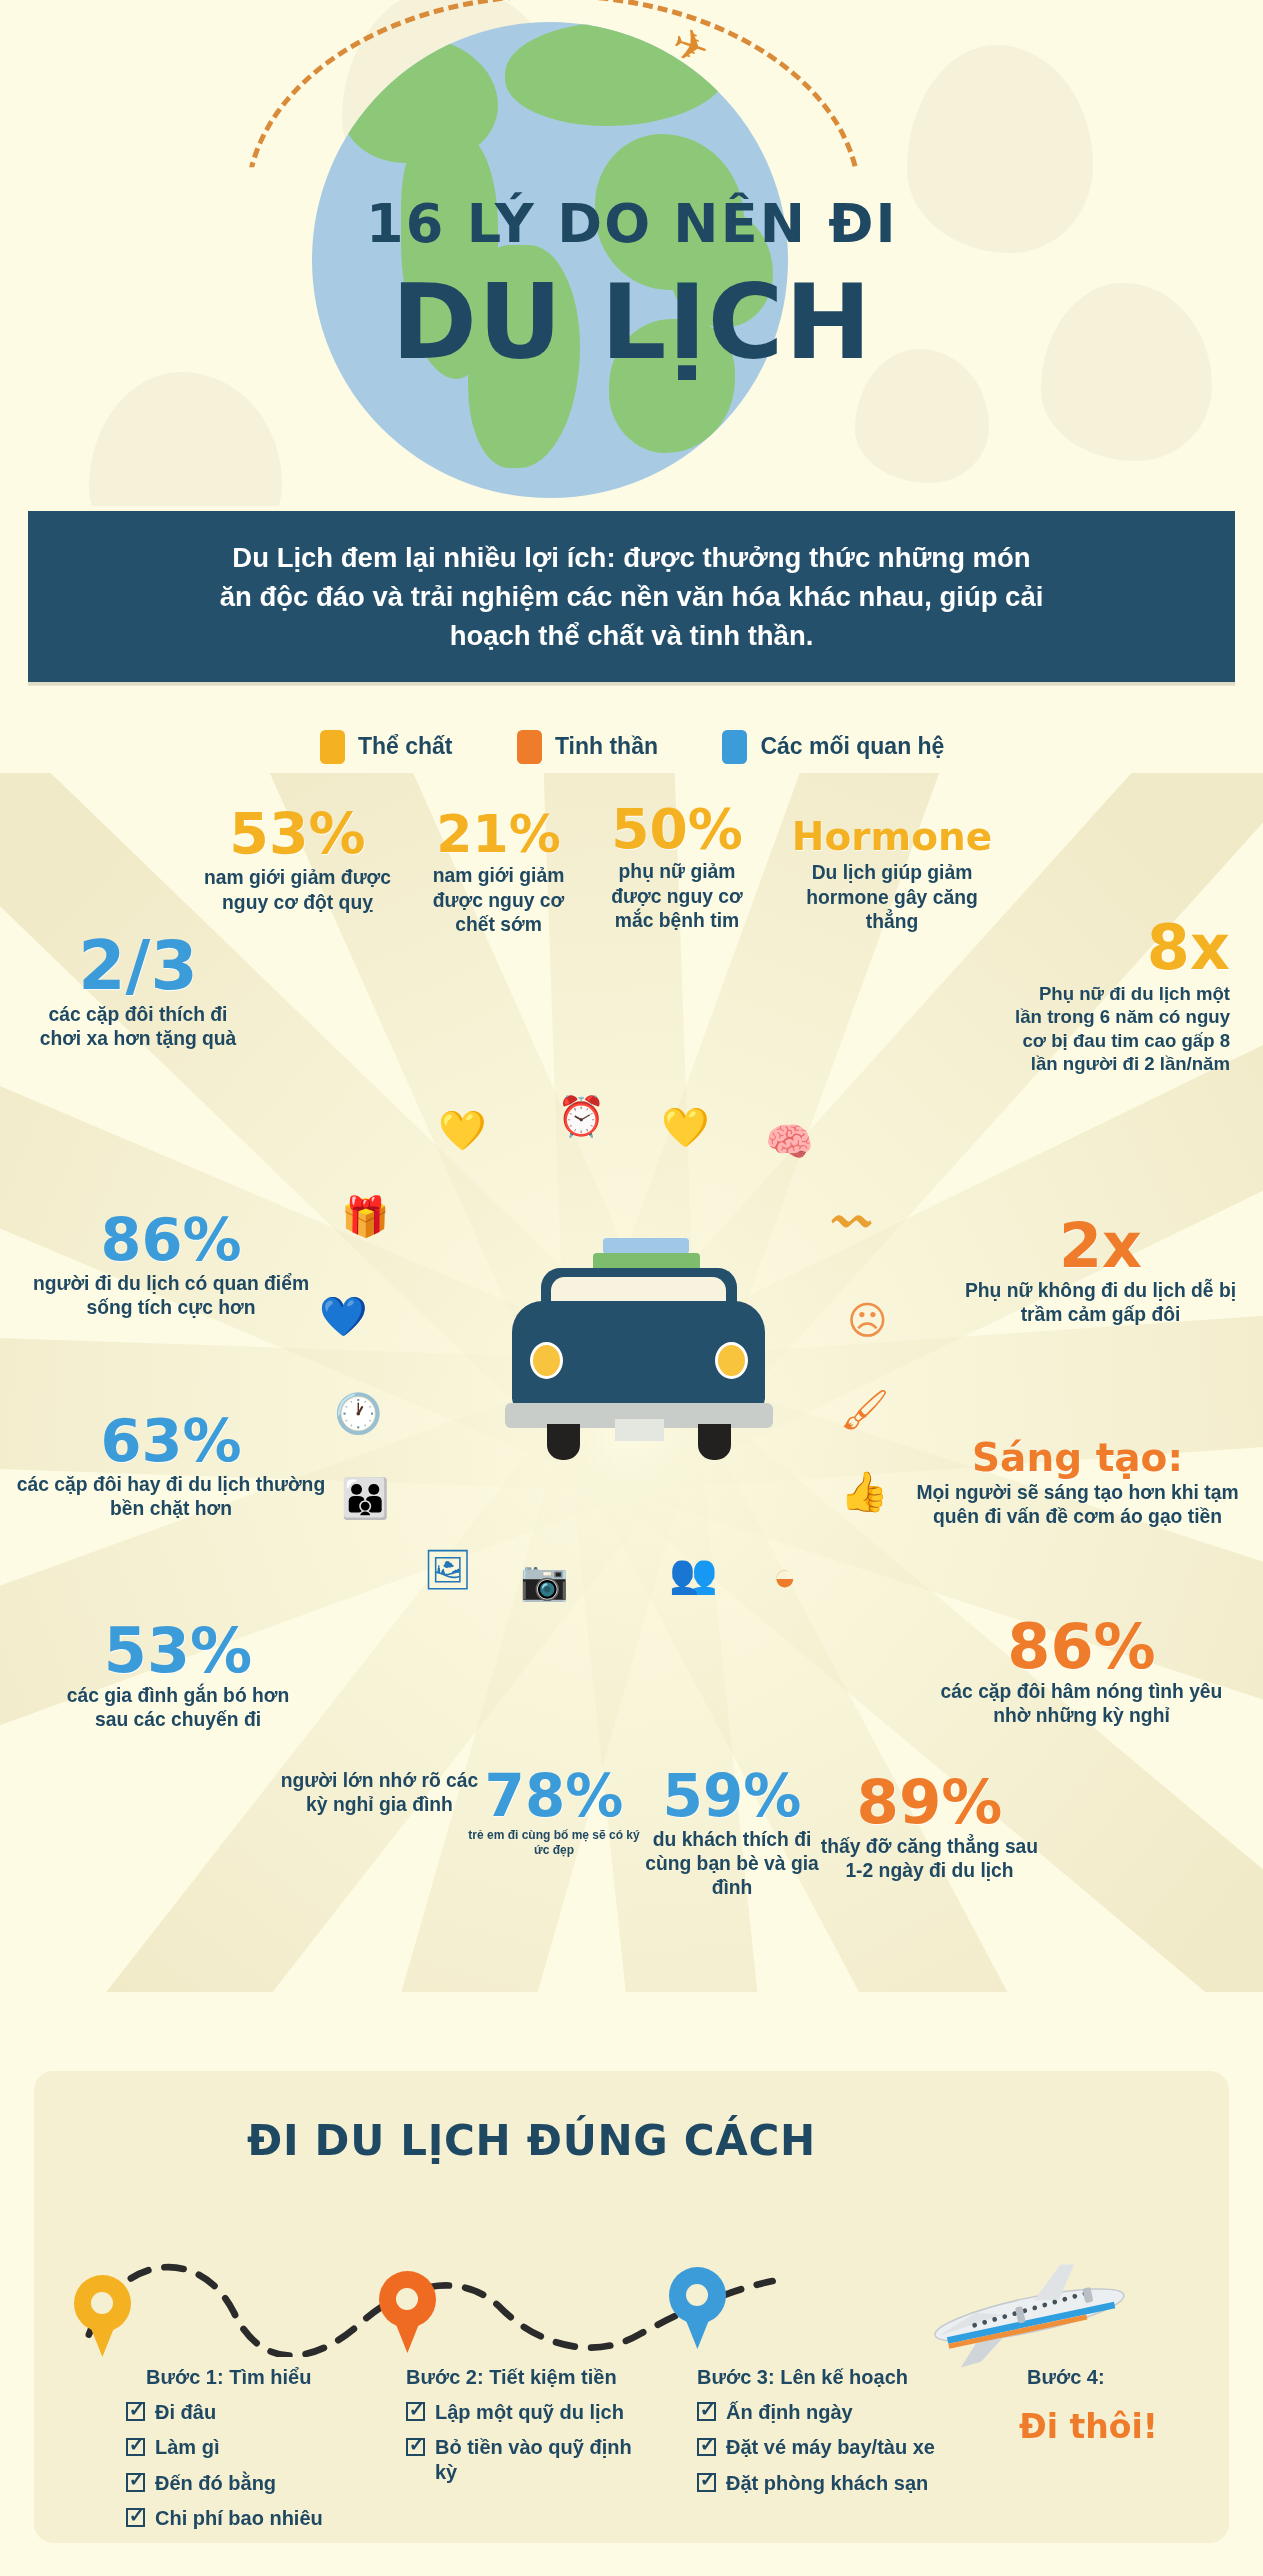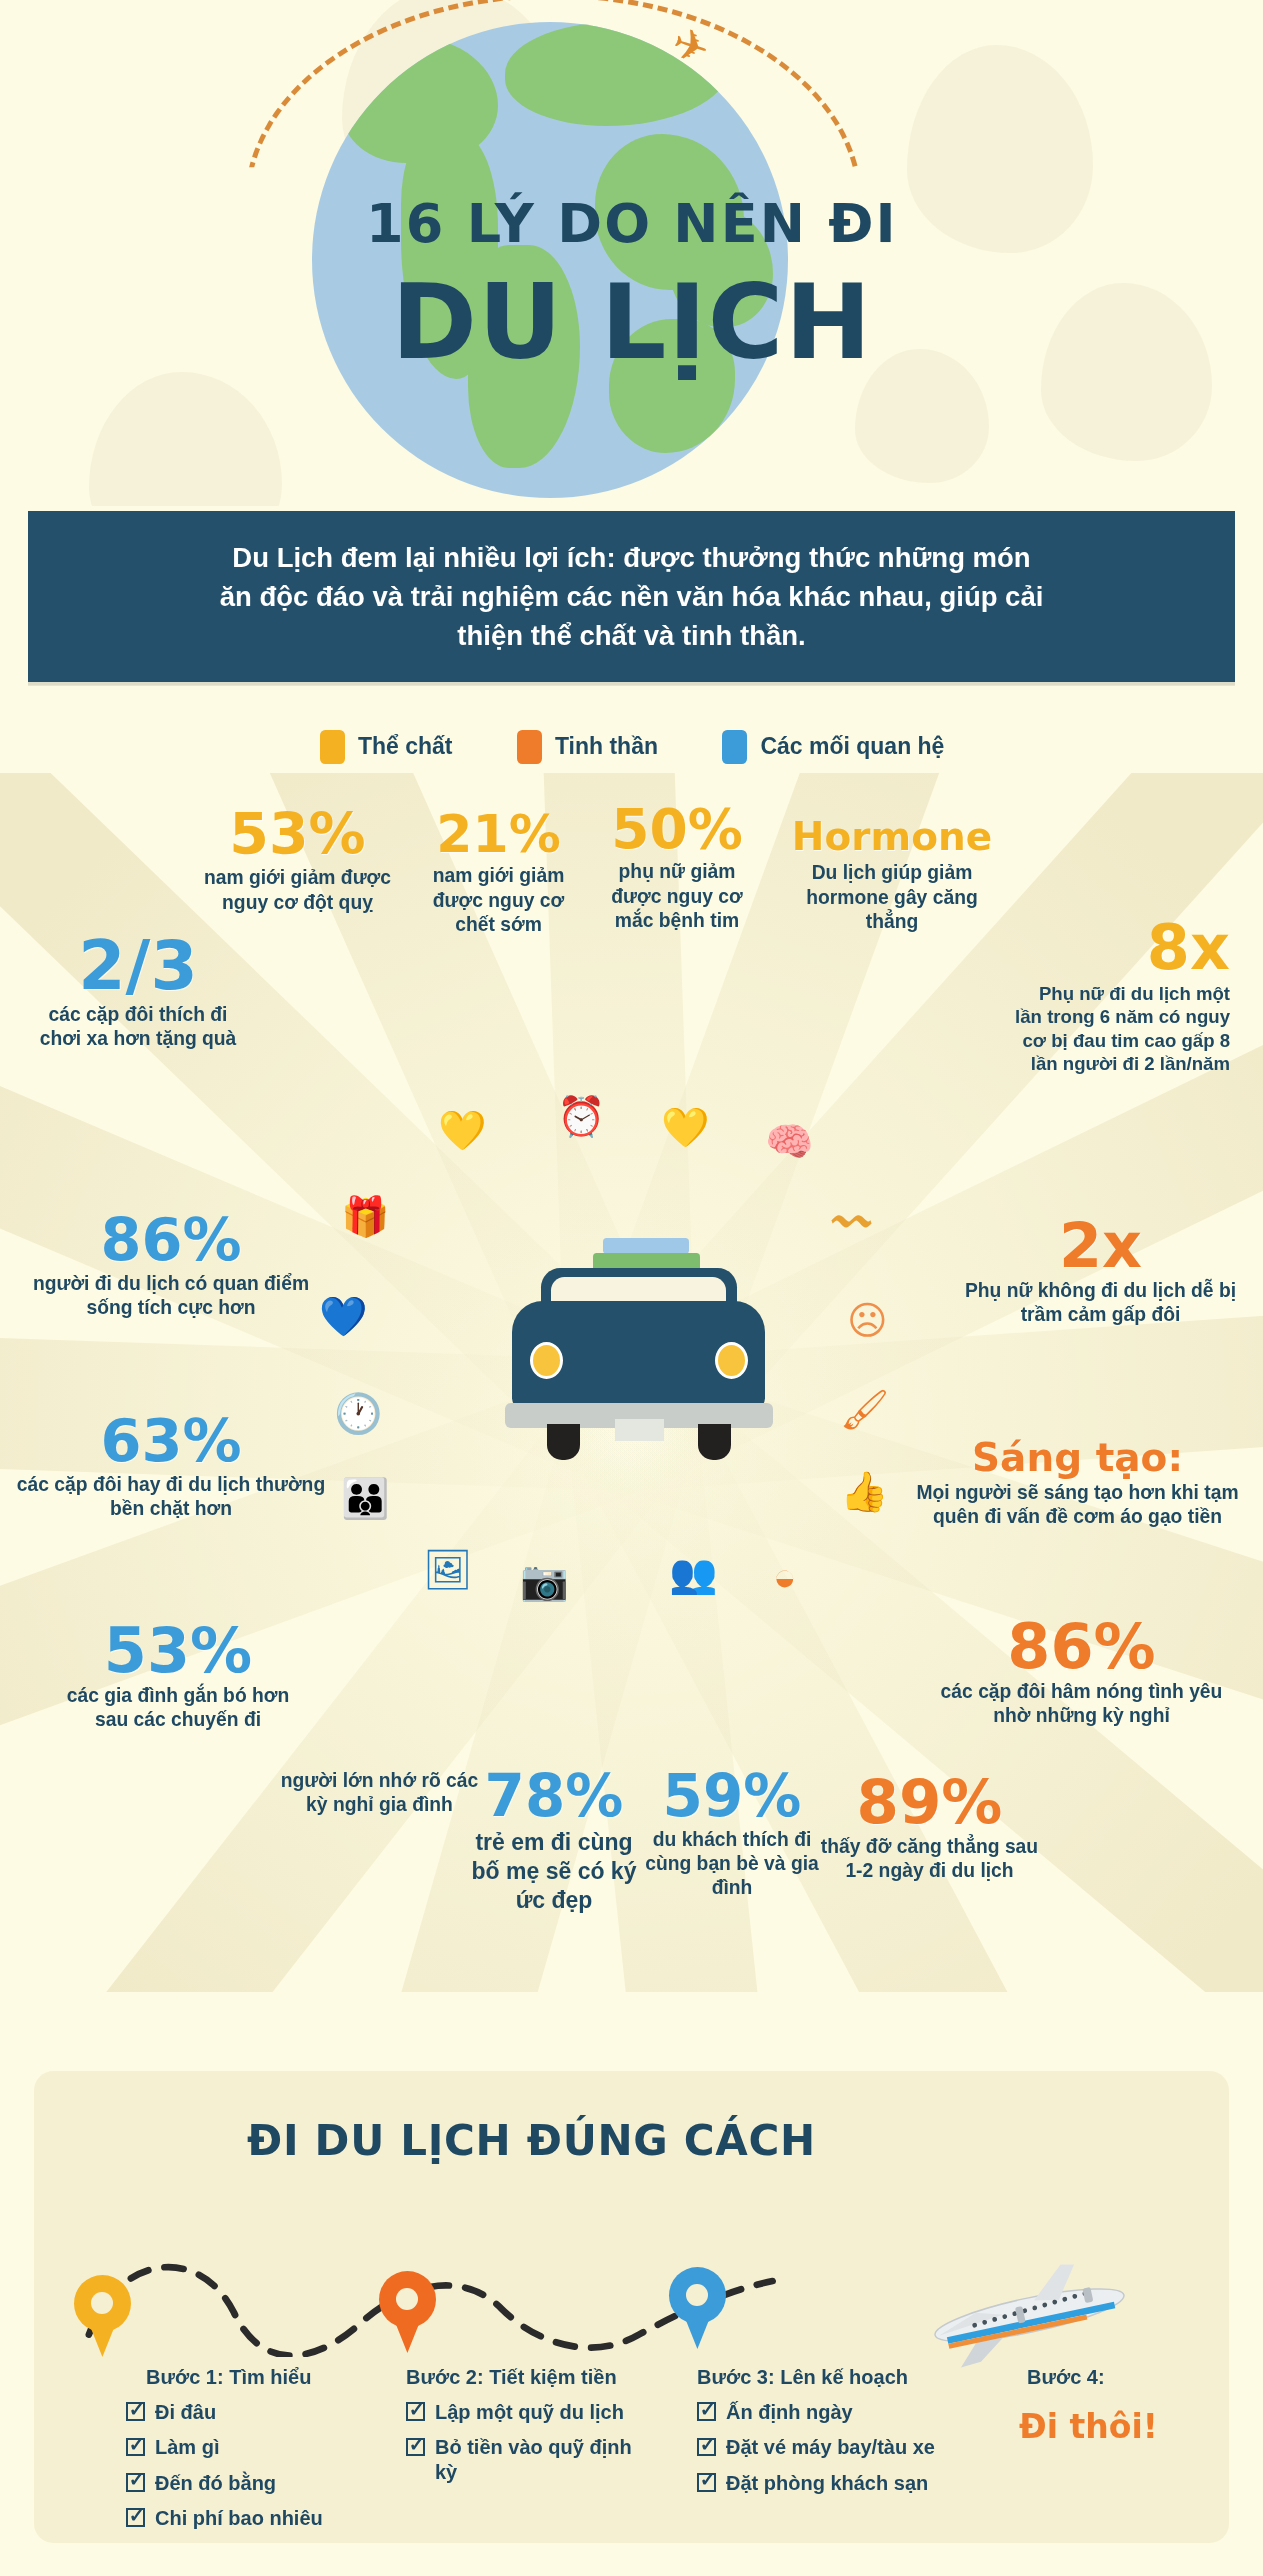--- a/index.html
+++ b/index.html
@@ -135,21 +135,21 @@
       <div class="land" style="left:283px;top:112px;width:149px;height:156px;border-radius:45% 55% 40% 50%;"></div>
       <div class="land" style="left:297px;top:297px;width:126px;height:134px;border-radius:50% 40% 55% 45%;"></div>
       <div class="land" style="left:357px;top:186px;width:104px;height:119px;border-radius:40% 55% 45% 50%;"></div>
     </div>
 
     <div class="hero-title1">16 LÝ DO NÊN ĐI</div>
     <div class="hero-title2">DU LỊCH</div>
   </div>
 
   <div class="intro">
-    <p>Du Lịch đem lại nhiều lợi ích: được thưởng thức những món ăn độc đáo và trải nghiệm các nền văn hóa khác nhau, giúp cải thiện thể chất và tinh thần.</p>
+    <p>Du Lịch đem lại nhiều lợi ích: được thưởng thức những món ăn độc đáo và trải nghiệm các nền văn hóa khác nhau, giúp cải hoạch thể chất và tinh thần.</p>
   </div>
 
   <div class="legend">
     <div class="legend-item">
       <span class="swatch" style="background:#f4b223;"></span>
       <span class="legend-label">Thể chất</span>
     </div>
     <div class="legend-item">
       <span class="swatch" style="background:#ef7c2a;"></span>
       <span class="legend-label">Tinh thần</span>
@@ -223,21 +223,21 @@
     <div class="num blue" style="font-size:62px;">53%</div>
     <div class="cap" style="font-size:19.3px;margin-top:3px;">các gia đình gắn bó hơn sau các chuyến đi</div>
   </div>
 
   <div class="stat" style="left:268px;top:1766px;width:223px;text-align:center;">
     <div class="cap" style="font-size:19.3px;margin-top:3px;">người lớn nhớ rõ các kỳ nghỉ gia đình</div>
   </div>
 
   <div class="stat" style="left:461px;top:1769px;width:186px;text-align:center;">
     <div class="num blue" style="font-size:58px;">78%</div>
-    <div class="cap" style="font-size:23px;margin-top:3px;">trẻ em đi cùng bố mẹ sẽ có ký ức đẹp</div>
+    <div class="cap" style="font-size:12px;margin-top:3px;">trẻ em đi cùng bố mẹ sẽ có ký ức đẹp</div>
   </div>
 
   <div class="stat" style="left:639px;top:1769px;width:186px;text-align:center;">
     <div class="num blue" style="font-size:58px;">59%</div>
     <div class="cap" style="font-size:19.3px;margin-top:3px;">du khách thích đi cùng bạn bè và gia đình</div>
   </div>
 
   <div class="stat" style="left:959px;top:1216px;width:283px;text-align:center;">
     <div class="num orange" style="font-size:62px;">2x</div>
     <div class="cap" style="font-size:19.3px;margin-top:3px;">Phụ nữ không đi du lịch dễ bị trầm cảm gấp đôi</div>

